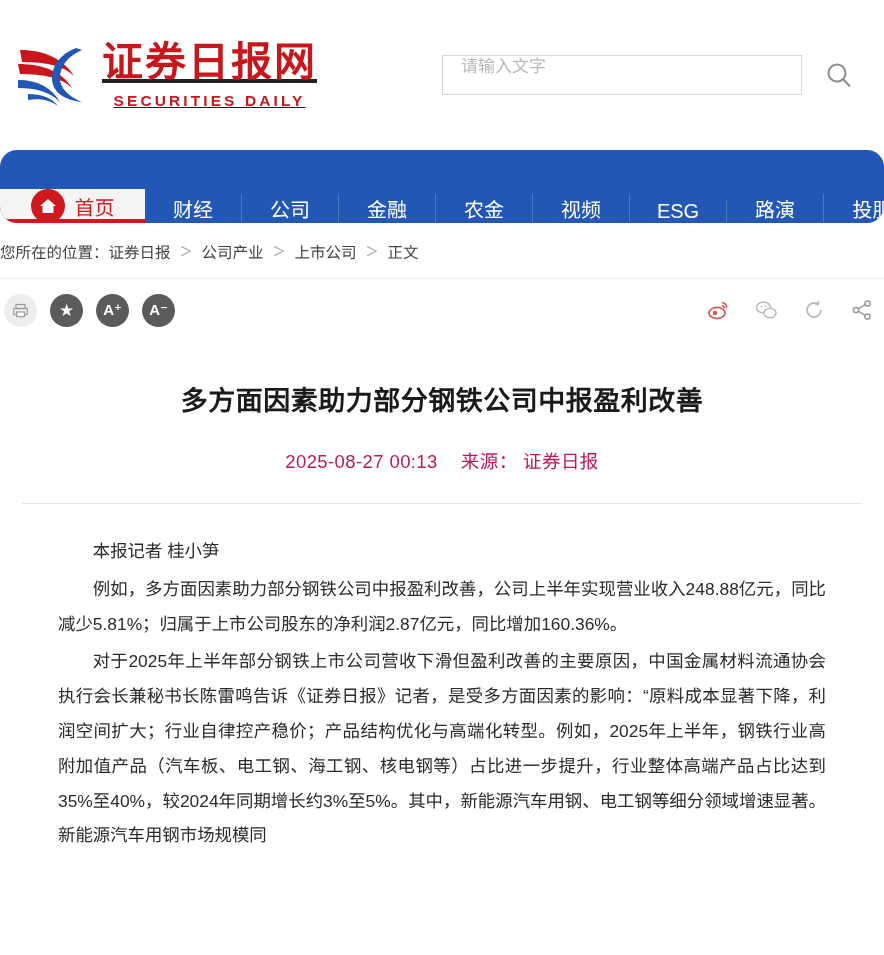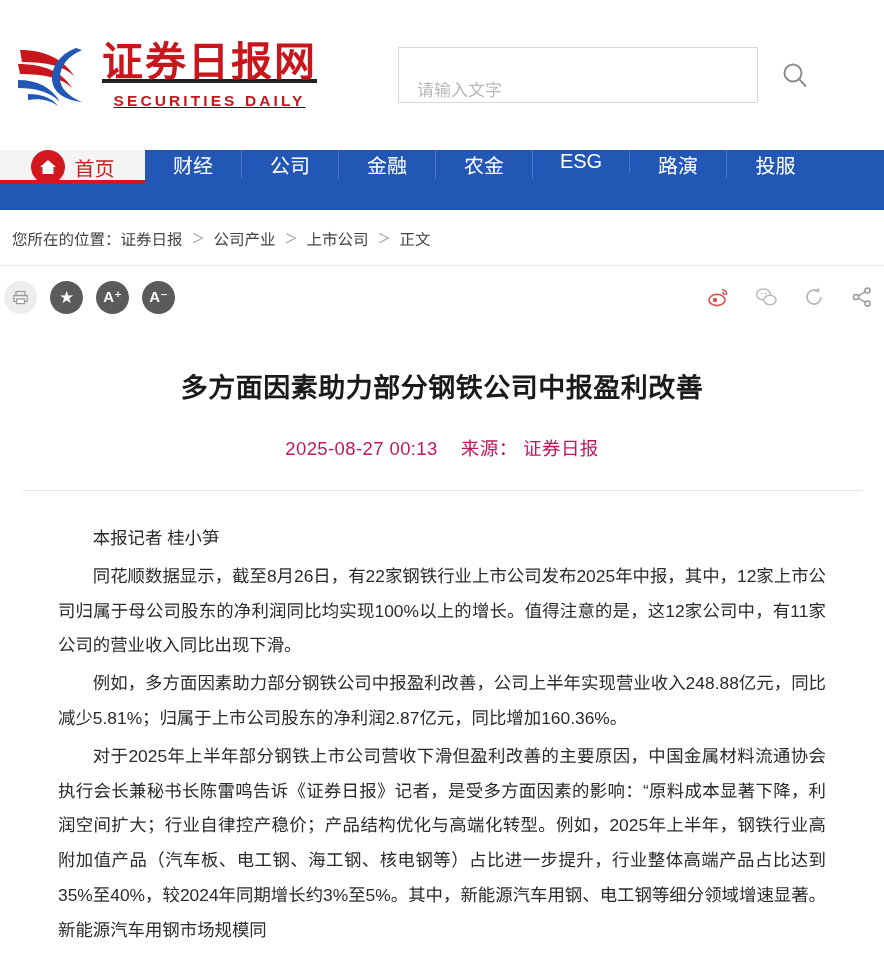--- a/index.html
+++ b/index.html
@@ -60,26 +60,27 @@
     text-align: center;
   }
 
   .search-wrap {
     display: flex;
     align-items: center;
     margin-left: 60px;
   }
   .search-box {
     width: 360px;
-    height: 56px;
+    height: 40px;
     border: 1px solid #d8d8d8;
     background: #fff;
     display: flex;
-    align-items: flex-end;
+    align-items: flex-start;
     padding: 0 16px;
+    margin-left: 44px;
   }
   .search-box input {
     border: 0;
     outline: 0;
     width: 100%;
     font-size: 17px;
     color: #333;
     font-family: "Liberation Sans", "DejaVu Sans", sans-serif;
     background: transparent;
   }
@@ -90,26 +91,27 @@
     display: flex;
     align-items: center;
     justify-content: center;
     cursor: pointer;
     background: transparent;
     border: 0;
   }
 
   
   .nav {
-    height: 60px;
+    height: 73px;
     background: #2357b5;
     display: flex;
-    align-items: flex-start;
+    align-items: flex-end;
     color: #fff;
     overflow: hidden;
+    border-radius: 17px;
   }
   .nav-item {
     flex: 0 0 auto;
     min-width: 97px;
     display: flex;
     align-items: center;
     justify-content: center;
     font-size: 20px;
     color: #fff;
     position: relative;
@@ -132,21 +134,21 @@
     display: flex; align-items: center; justify-content: center;
   }
 
   
   .crumb-bar {
     height: 56px;
     display: flex;
     align-items: center;
     font-size: 15.5px;
     color: #555;
-    padding-left: 12px;
+    padding-left: 0;
     border-bottom: 1px solid #ececec;
   }
   .crumb-label { color: #444; }
   .crumb-link { color: #444; text-decoration: none; cursor: pointer; }
   .crumb-sep { color: #9a9a9a; margin: 0 9px; font-size: 13px; }
 
   
   .tool-row {
     height: 62px;
     display: flex;
@@ -254,20 +256,23 @@
       <span>财经</span>
     </div>
   <div class="nav-item">
       <span>公司</span>
     </div>
   <div class="nav-item">
       <span>金融</span>
     </div>
   <div class="nav-item">
       <span>农金</span>
+    </div>
+  <div class="nav-item">
+      <span>视频</span>
     </div>
   <div class="nav-item">
       <span>ESG</span>
     </div>
   <div class="nav-item">
       <span>路演</span>
     </div>
   <div class="nav-item">
       <span>投服</span>
     </div>
@@ -338,16 +343,15 @@
     <span>2025-08-27 00:13</span>
     <span class="meta-sep"></span>
     <span>来源：</span>
     <span>证券日报</span>
   </div>
 </div>
 <div class="divider"></div>
 
 <div class="article-body">
   <p class="byline indent">本报记者 桂小笋</p>
-  <p class="indent">同花顺数据显示，截至8月26日，有22家钢铁行业上市公司发布2025年中报，其中，12家上市公司归属于母公司股东的净利润同比均实现100%以上的增长。值得注意的是，这12家公司中，有11家公司的营业收入同比出现下滑。</p>
   <p class="indent">例如，多方面因素助力部分钢铁公司中报盈利改善，公司上半年实现营业收入248.88亿元，同比减少5.81%；归属于上市公司股东的净利润2.87亿元，同比增加160.36%。</p>
   <p class="indent">对于2025年上半年部分钢铁上市公司营收下滑但盈利改善的主要原因，中国金属材料流通协会执行会长兼秘书长陈雷鸣告诉《证券日报》记者，是受多方面因素的影响：“原料成本显著下降，利润空间扩大；行业自律控产稳价；产品结构优化与高端化转型。例如，2025年上半年，钢铁行业高附加值产品（汽车板、电工钢、海工钢、核电钢等）占比进一步提升，行业整体高端产品占比达到35%至40%，较2024年同期增长约3%至5%。其中，新能源汽车用钢、电工钢等细分领域增速显著。新能源汽车用钢市场规模同</p>
 </div>
 
 </body></html>

